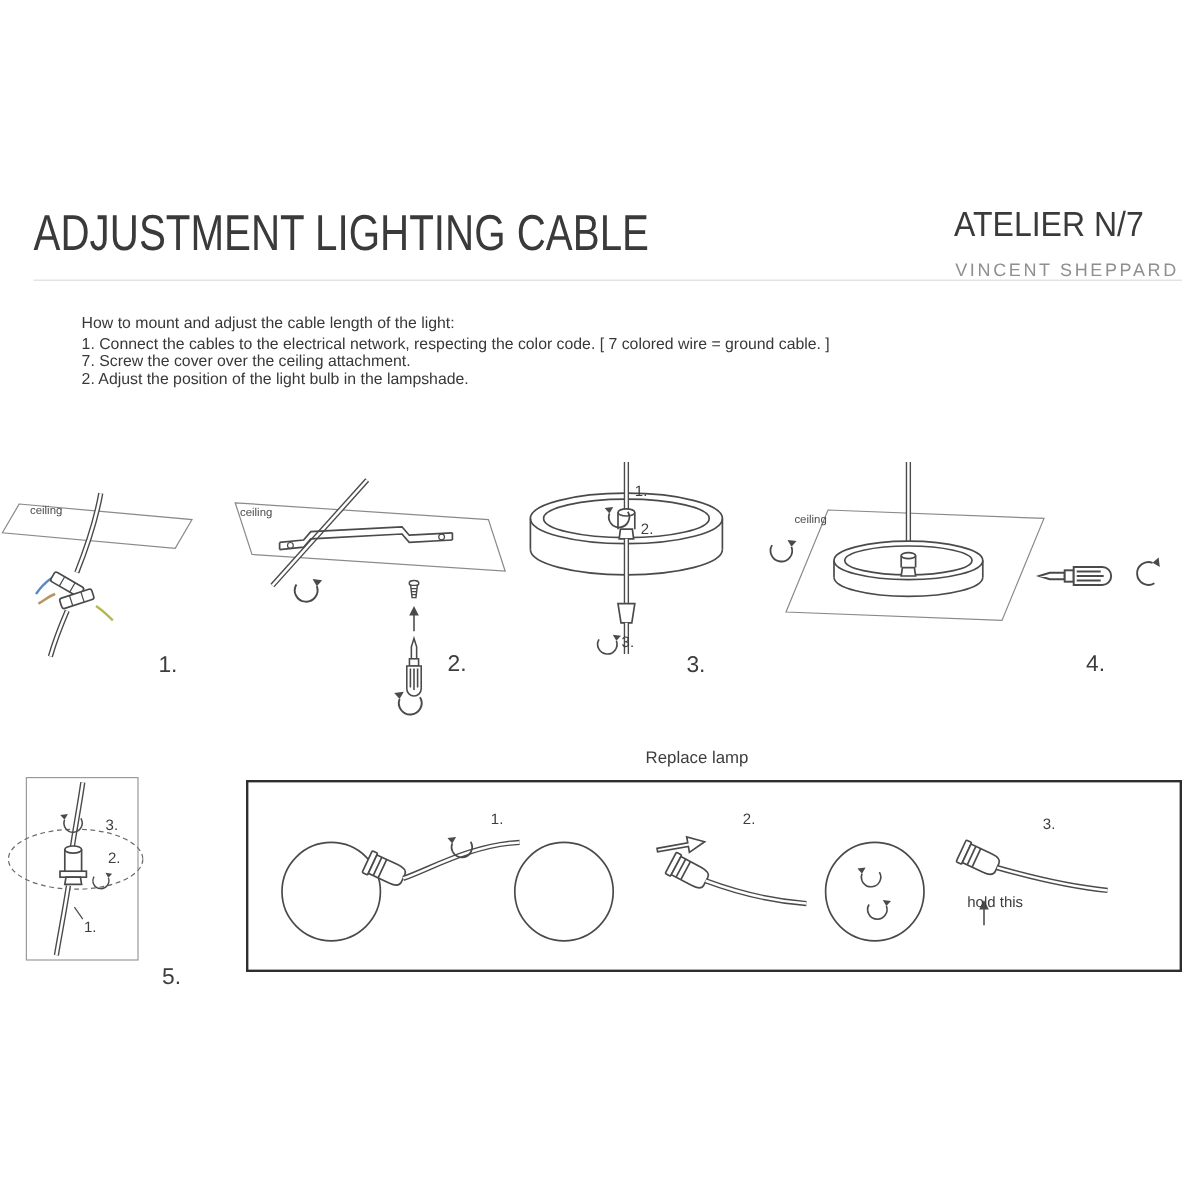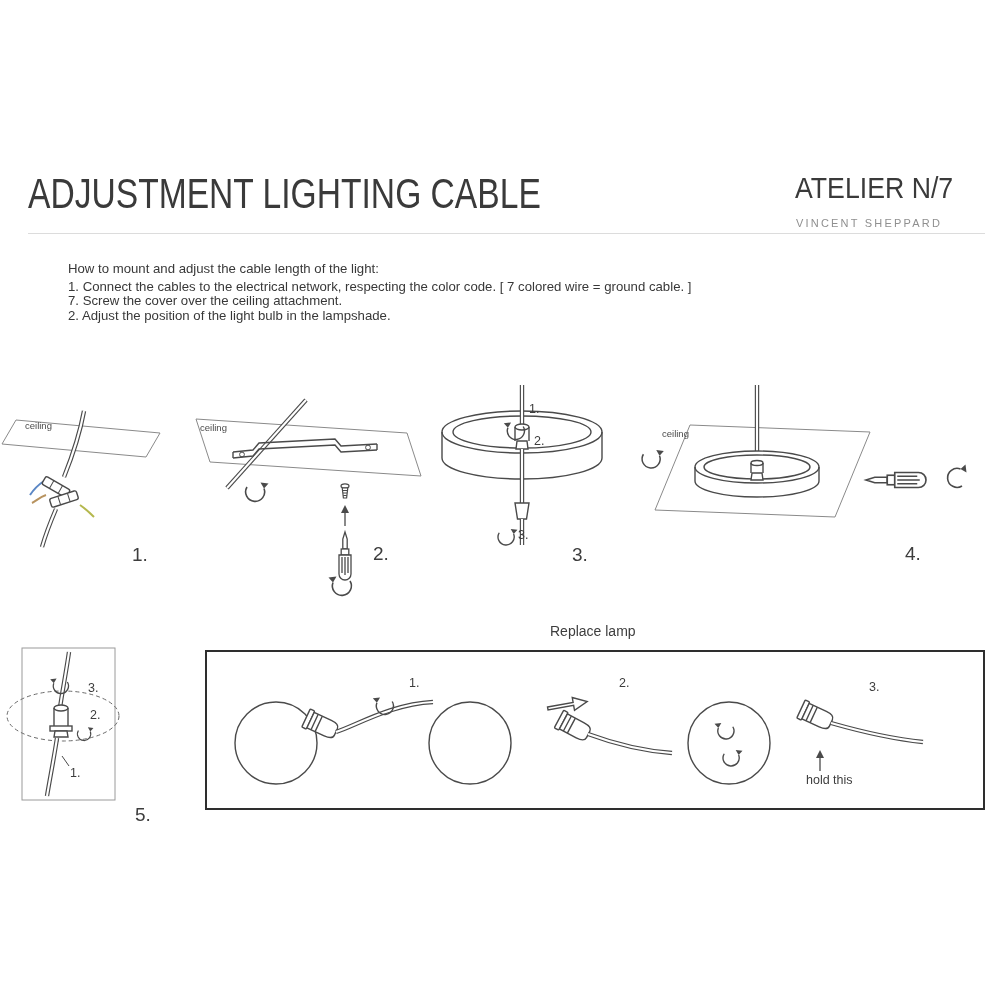--- a/index.html
+++ b/index.html
@@ -1,21 +1,21 @@
 <!DOCTYPE html>
 <html><head>
 <meta charset="utf-8">
 <style>
   * { margin:0; padding:0; box-sizing:border-box; }
   html,body { width:1000px; height:1000px; }
   body { position:relative; background:#ffffff; font-family:"Liberation Sans",sans-serif; color:#3d3d3d; overflow:hidden; }
   .abs { position:absolute; }
   .page-title { left:28px; top:170px; font-size:42px; font-weight:500; white-space:nowrap; transform:scaleX(.8); transform-origin:left top; color:#3a3a3a; }
   .brand-name { left:795px; top:172px; font-size:29px; font-weight:500; white-space:nowrap; transform:scaleX(.92); transform-origin:left top; color:#3a3a3a; }
-  .brand-sub { left:796px; top:217px; font-size:11px; letter-spacing:2.2px; color:#8f8f8f; white-space:nowrap; }
+  .brand-sub { left:796px; top:217px; font-size:15px; letter-spacing:2.2px; color:#8f8f8f; white-space:nowrap; }
   .header-rule { left:28px; top:233px; width:957px; height:1px; background:#dcdcdc; }
   .instructions { left:28px; top:262px; width:945px; font-size:13.2px; line-height:14.7px; color:#383838;margin-left:40px; }
   .instructions p { margin:0; }
   .instructions .intro { margin-bottom:3px; }
   .lbl { position:absolute; white-space:nowrap; color:#3d3d3d; }
   .lbl-ceiling { font-size:9.5px; color:#4a4a4a; }
   .lbl-num { font-size:19px; }
   .lbl-sub { font-size:12.5px; }
   .lbl-replace-title { font-size:14px; }
   svg { overflow:visible; }
@@ -233,17 +233,17 @@
 <span class="lbl lbl-num" style="left:572px;top:544px">3.</span>
 
 <span class="lbl lbl-ceiling" style="left:662px;top:428px">ceiling</span>
 <span class="lbl lbl-num" style="left:905px;top:543px">4.</span>
 
 <span class="lbl lbl-sub" style="left:88px;top:681px">3.</span>
 <span class="lbl lbl-sub" style="left:90px;top:708px">2.</span>
 <span class="lbl lbl-sub" style="left:70px;top:766px">1.</span>
 <span class="lbl lbl-num" style="left:135px;top:804px">5.</span>
 
-<span class="lbl lbl-replace-title" style="left:550px;top:623px">Replace lamp</span>
+<span class="lbl lbl-replace-title" style="left:538px;top:623px">Replace lamp</span>
 <span class="lbl lbl-sub" style="left:409px;top:676px">1.</span>
 <span class="lbl lbl-sub" style="left:619px;top:676px">2.</span>
 <span class="lbl lbl-sub" style="left:869px;top:680px">3.</span>
-<span class="lbl lbl-sub" style="left:806px;top:773px">hold this</span>
+<span class="lbl lbl-sub" style="left:806px;top:745px">hold this</span>
 
 </body></html>

